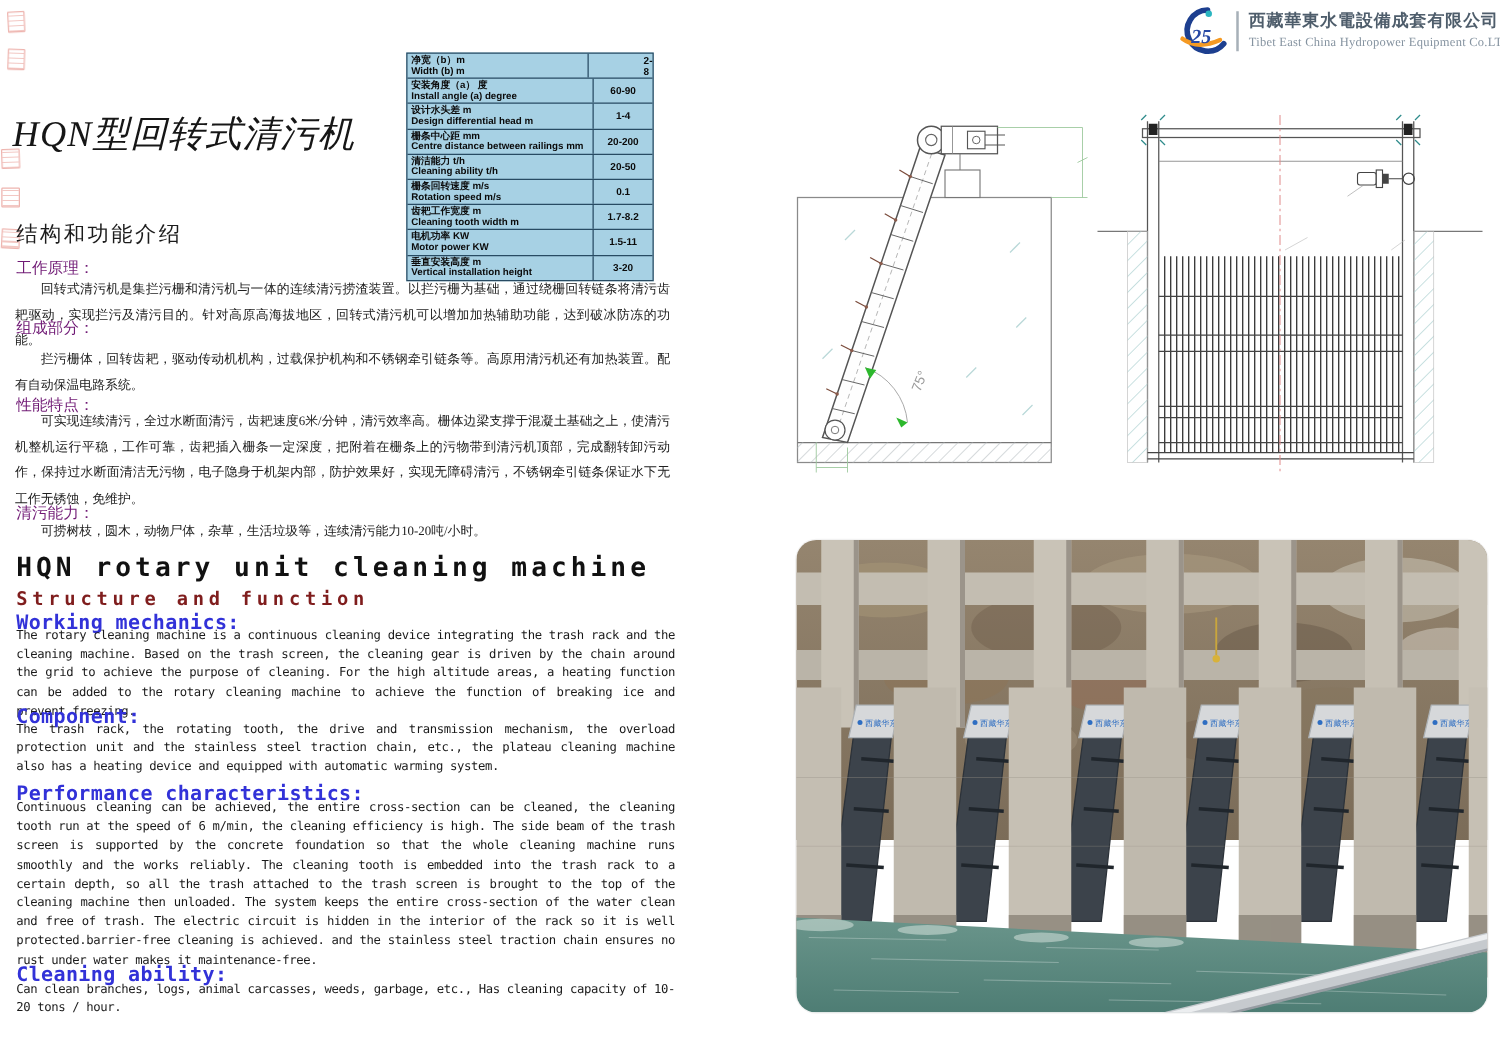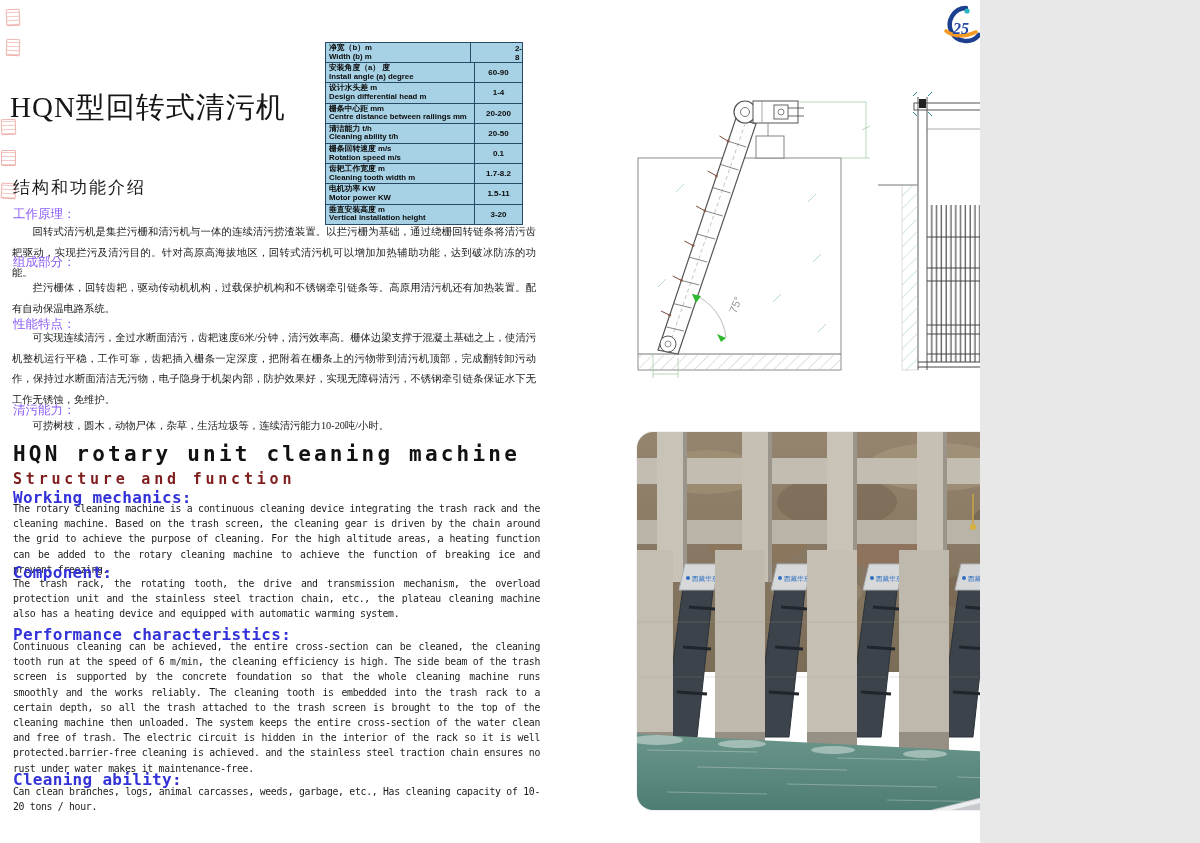--- a/index.html
+++ b/index.html
@@ -1,16 +1,16 @@
 <!DOCTYPE html>
 <html><head>
 <meta charset="utf-8">
 <style>
   html,body{margin:0;padding:0;background:#e8e8e8;}
-  .page{position:relative;width:980px;height:843px;background:#ffffff;overflow:hidden;
+  .page{position:relative;width:1200px;height:843px;background:#ffffff;overflow:hidden;
         font-family:"Liberation Sans",sans-serif;color:#222;}
 
   
   .stamp{position:absolute;opacity:.38;border:1px solid #d23c2e;border-radius:1px;
          background:repeating-linear-gradient(0deg,rgba(210,60,45,.75) 0 1px,transparent 1px 4px);
          filter:blur(.4px);}
 
   
   .brand-cn{position:absolute;left:999px;top:8px;font-family:"Liberation Serif",serif;
             font-weight:700;font-size:13.5px;letter-spacing:.8px;color:#4e5d6b;white-space:nowrap;}
@@ -24,25 +24,25 @@
   .spec-row{display:flex;border-top:1px solid #284b63;}
   .spec-row:first-child{border-top:none;gap:44px;}
   .spec-label{width:142px;padding:1px 3px 1px 3px;border-right:1px solid #284b63;}
   .spec-label .cn{font-size:7.8px;font-weight:700;line-height:8.6px;color:#0b0b0b;}
   .spec-label .en{font-size:7.8px;font-weight:700;line-height:8.6px;color:#0b0b0b;}
   .spec-value{flex:1;display:flex;align-items:center;justify-content:center;
               font-size:8px;font-weight:700;color:#0b0b0b;}
 
   
   .title-cn{position:absolute;left:10px;top:88px;font-family:"Liberation Serif",serif;
-            font-size:29px;letter-spacing:1px;color:#161616;white-space:nowrap;}
+            font-size:29px;letter-spacing:1px;color:#161616;white-space:nowrap;font-style:italic;}
   .cn-heading{position:absolute;left:13px;top:176px;font-family:"Liberation Serif",serif;
               font-size:17px;letter-spacing:2px;color:#1c1c1c;}
   .cn-label{position:absolute;left:13px;font-family:"Liberation Serif",serif;
-            font-size:12.5px;color:#8b5cf6;}
+            font-size:12.5px;color:#701a75;}
   .cn-para{position:absolute;left:12px;width:524px;font-family:"Liberation Serif",serif;
            font-size:10.3px;line-height:20.5px;text-indent:2em;text-align:justify;color:#202020;}
 
   
   .en-title{position:absolute;left:13px;top:442px;font-family:"DejaVu Sans Mono",monospace;
             font-size:21px;font-weight:600;letter-spacing:3.2px;color:#111;white-space:nowrap;}
   .en-subtitle{position:absolute;left:13px;top:470px;font-family:"DejaVu Sans Mono",monospace;
             font-size:15px;font-weight:600;letter-spacing:3.8px;color:#7f1d1d;white-space:nowrap;}
   .en-label{position:absolute;left:13px;font-family:"DejaVu Sans Mono",monospace;
             font-size:16px;font-weight:700;letter-spacing:.3px;color:#3232d8;}

